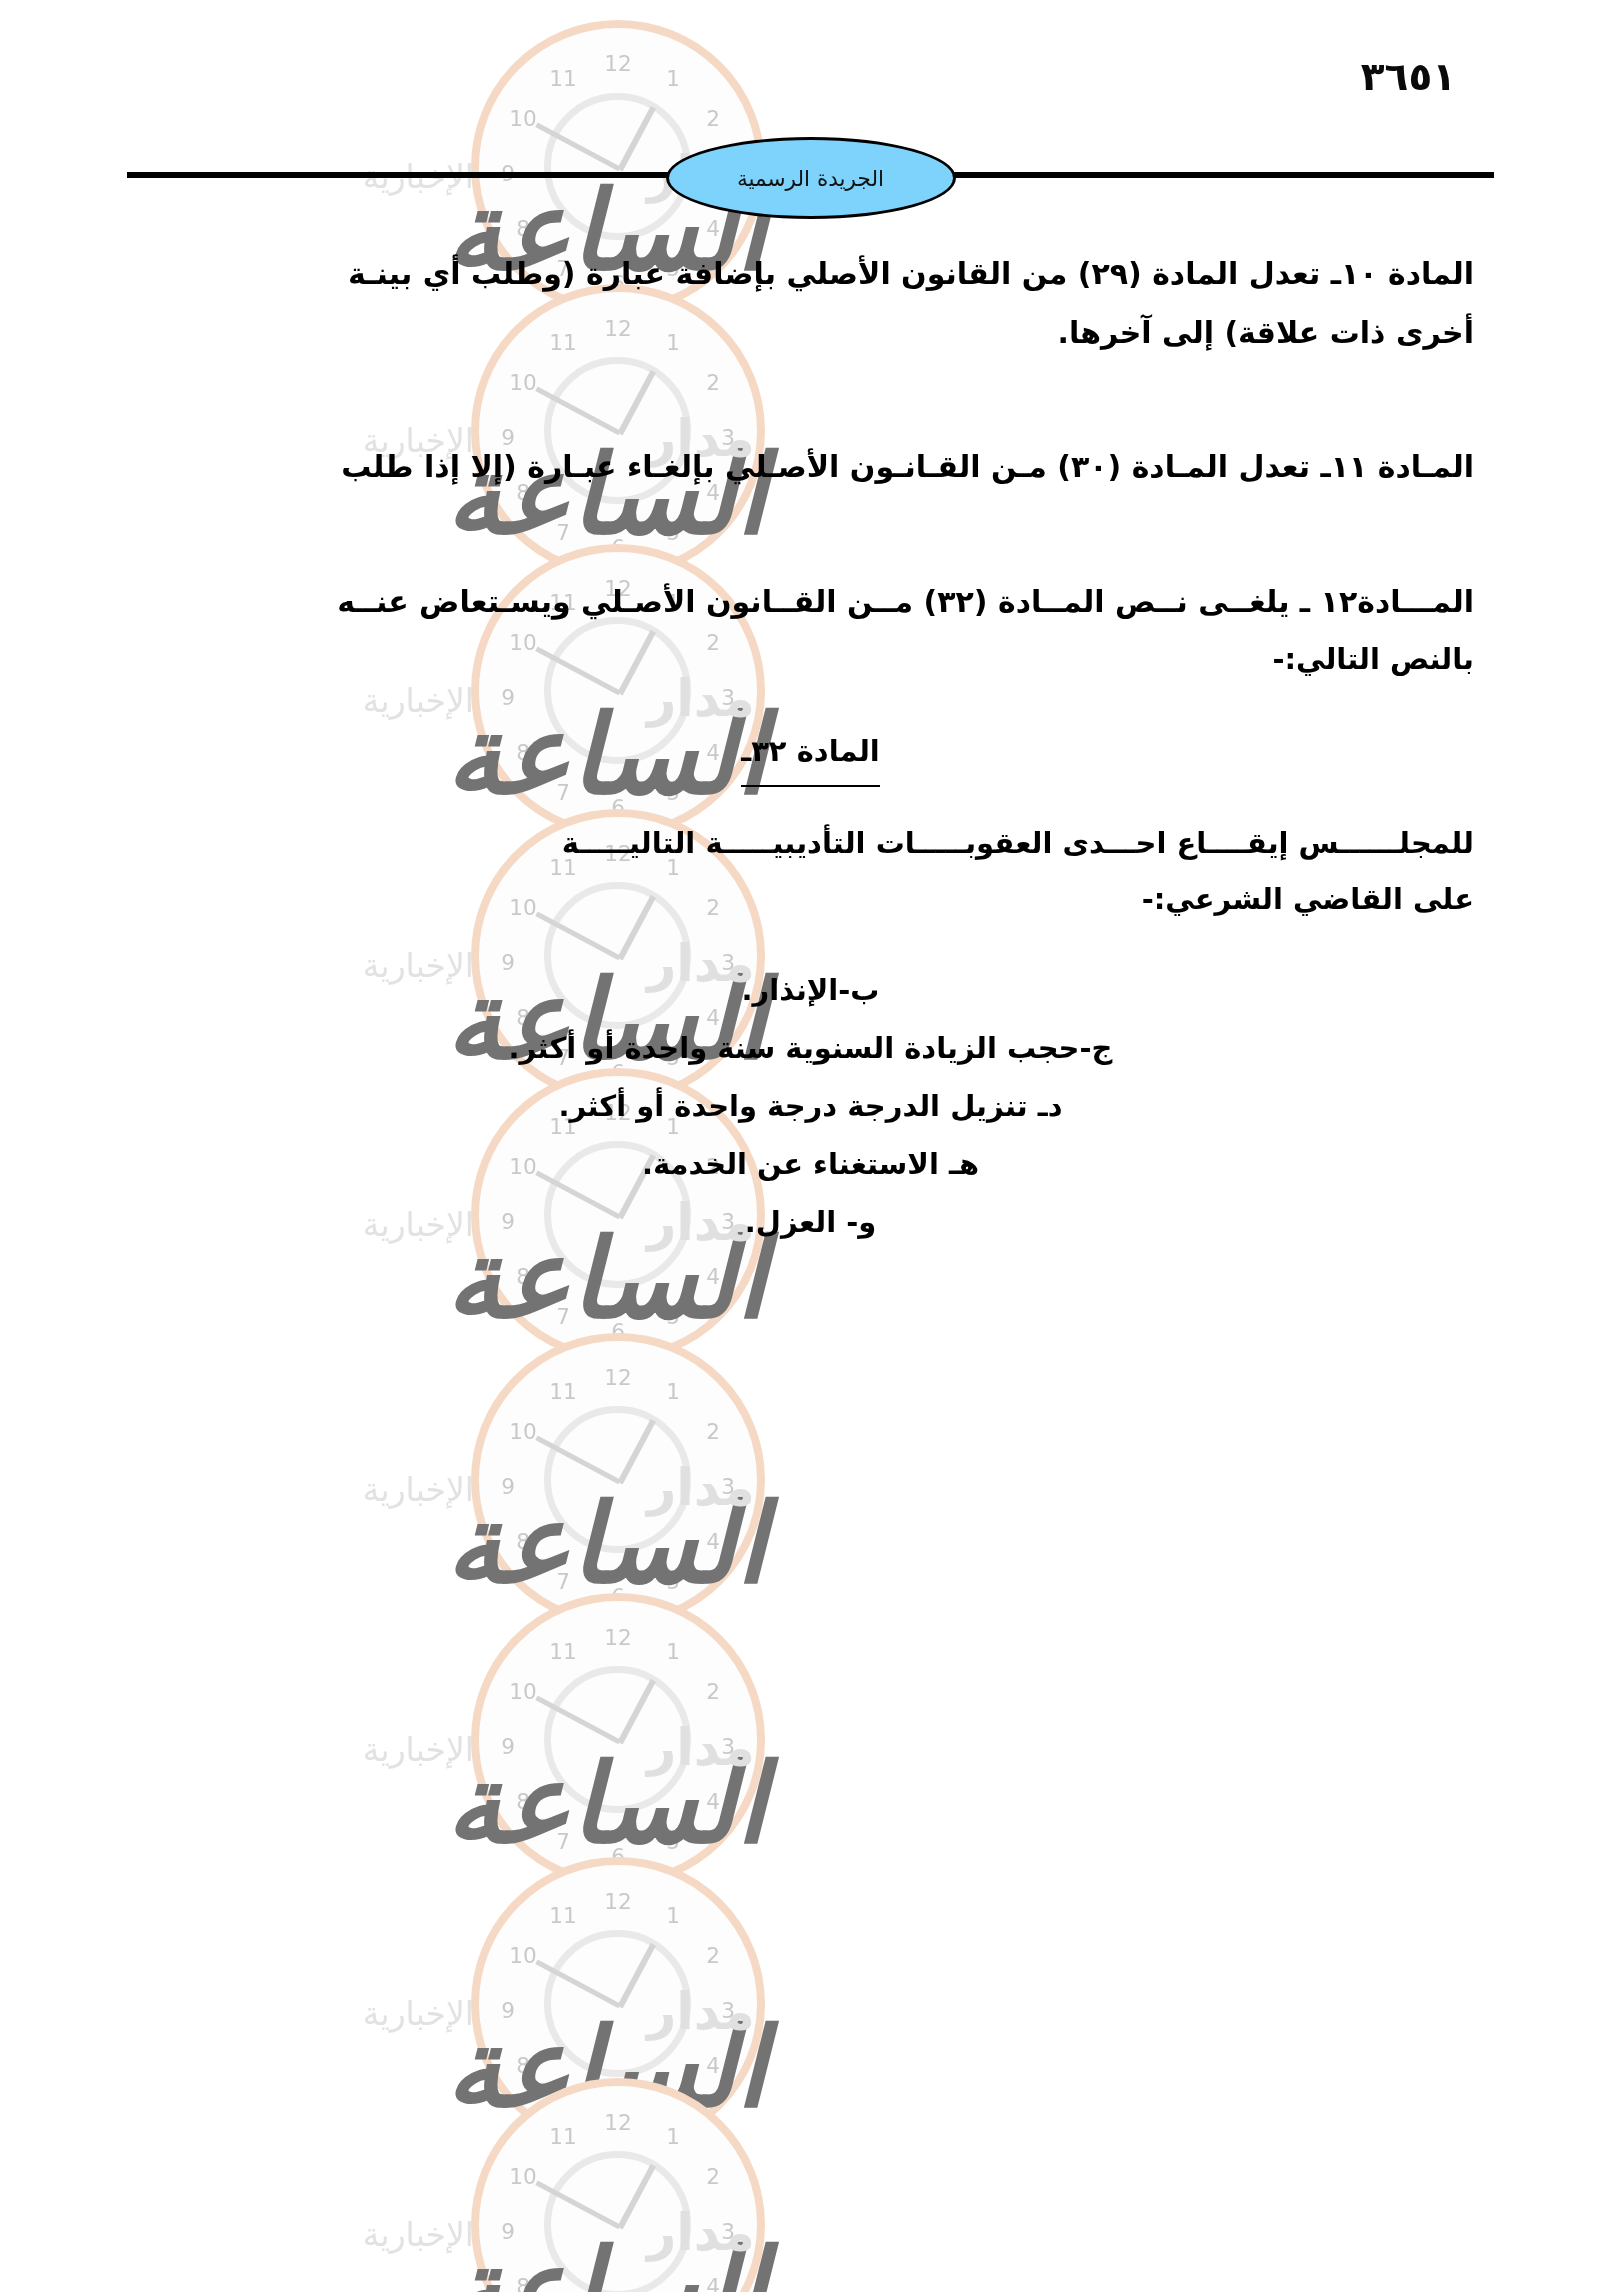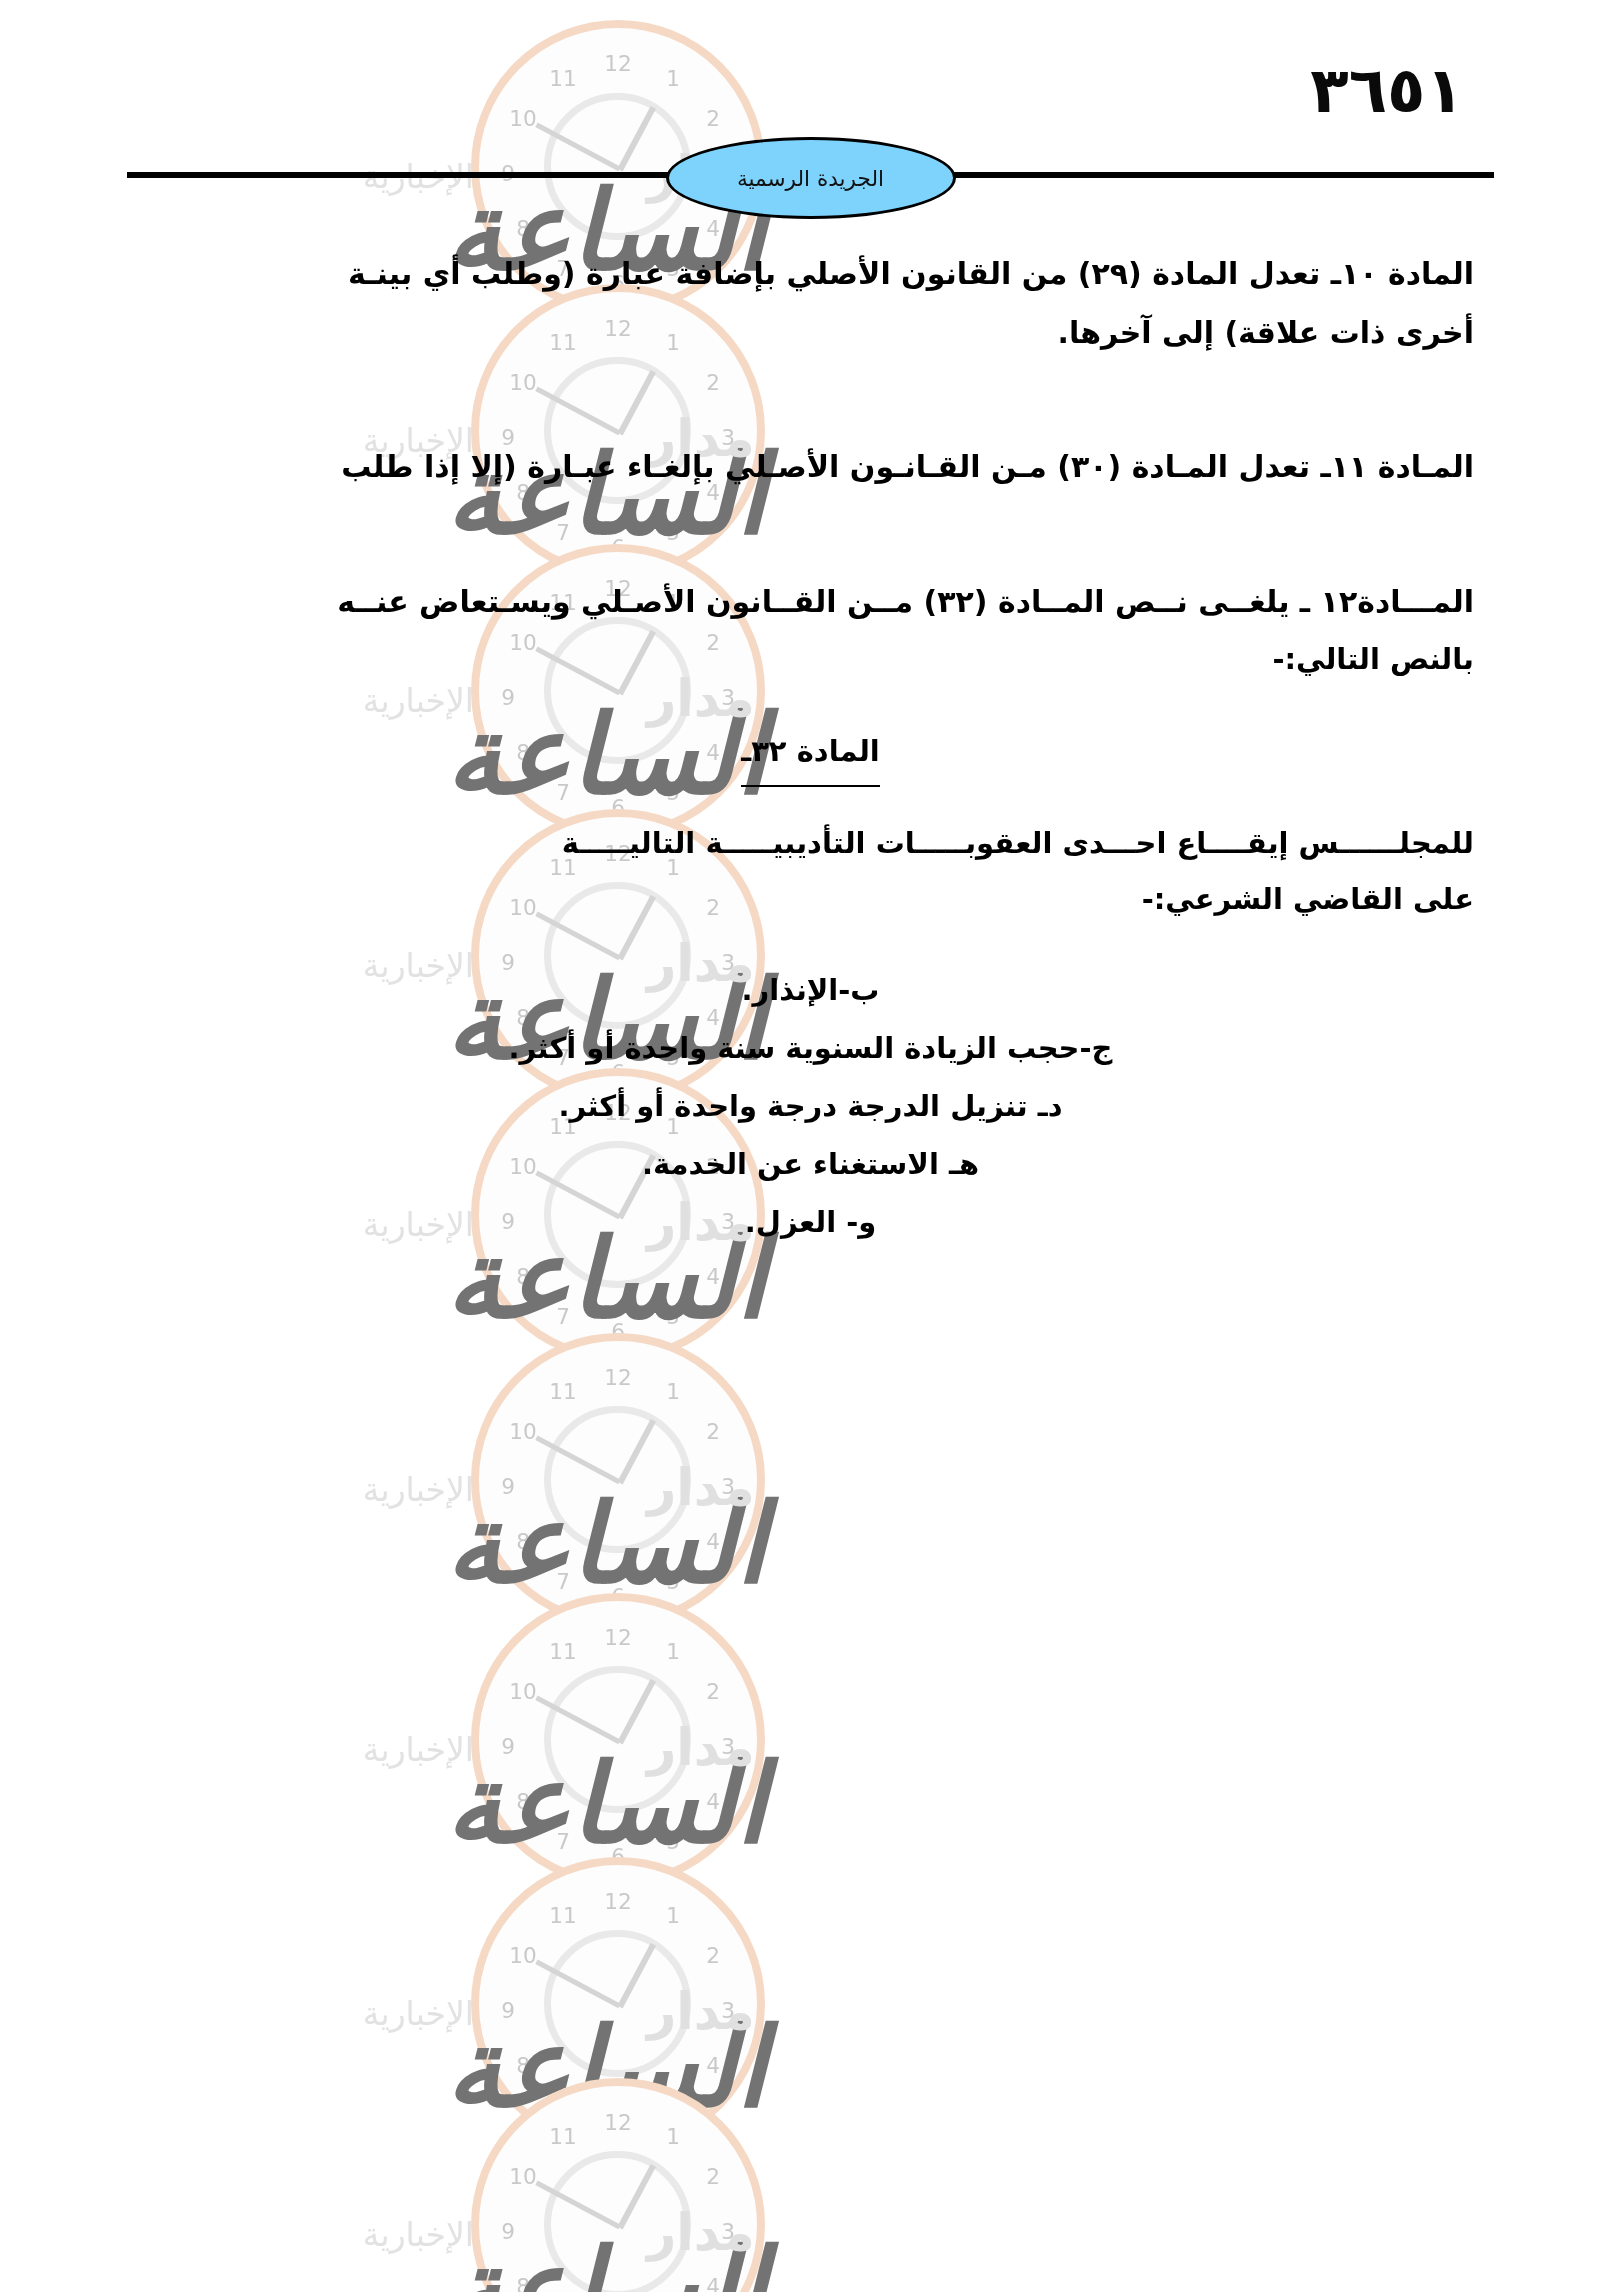--- a/index.html
+++ b/index.html
@@ -93,23 +93,23 @@
   }
 
   
   .page {
     position: absolute;
     inset: 0;
     z-index: 2;
   }
   .page-number {
     position: absolute;
-    right: 157px;
+    right: 165px;
     top: 54px;
-    font-size: 63px;
+    font-size: 39px;
     font-weight: bold;
     color: #0a0a0a;
     letter-spacing: 3.9px;
     font-family: "DejaVu Sans", sans-serif;
   }
   .header-rule {
     position: absolute;
     left: 127px;
     right: 127px;
     top: 172px;

